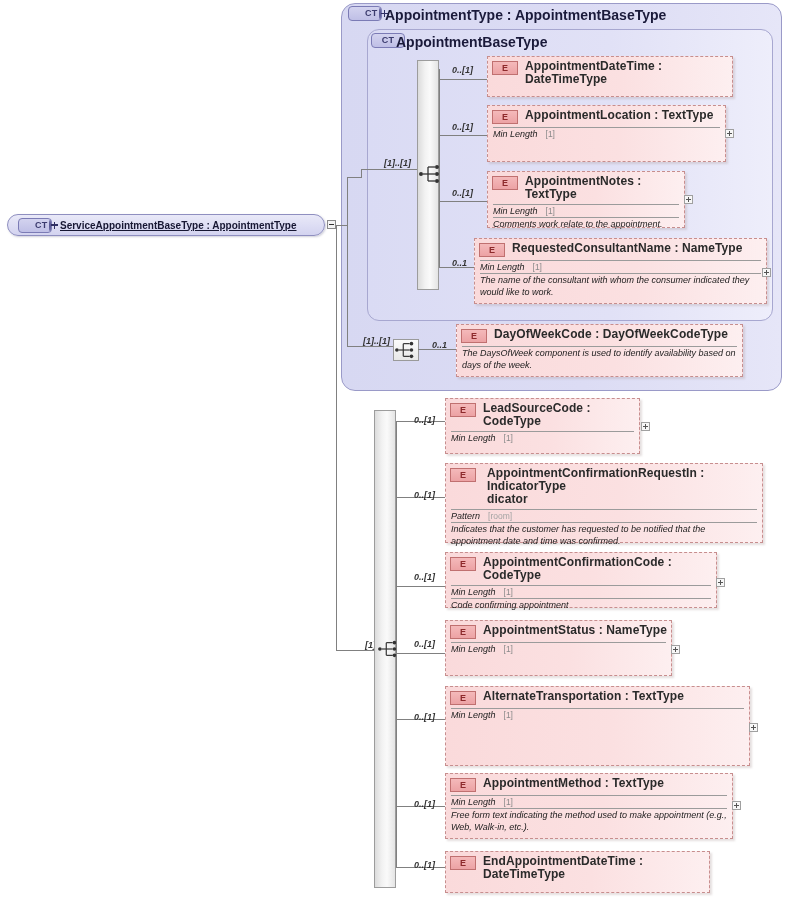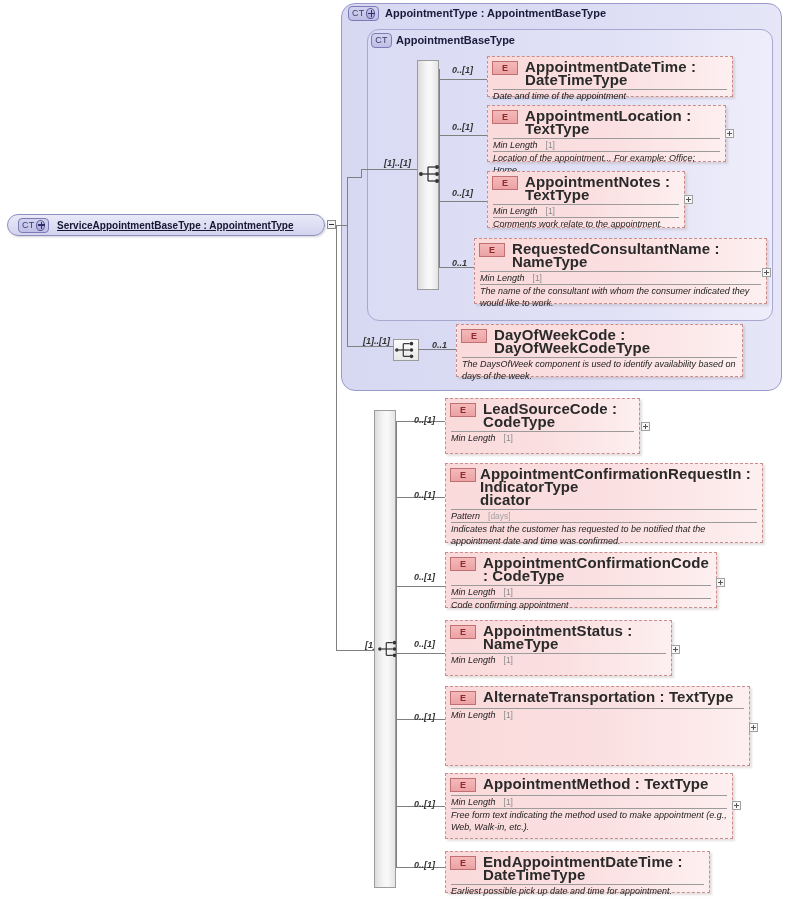--- a/index.html
+++ b/index.html
@@ -31,40 +31,40 @@
     border-radius:12px;
     box-sizing:border-box;
   }
   .ct-badge{
     position:absolute;
     display:flex;align-items:center;
     height:15px;
     border:1px solid #7b7bb5;
     border-radius:4px;
     background:linear-gradient(to bottom,#d3d3ef,#bfbfe6);
-    padding:0 3px;
-    font-size:9px;font-weight:normal;color:#3b3b6e;
+    padding:0 16px;
+    font-size:9px;font-weight:bold;color:#3b3b6e;
     letter-spacing:.2px;
     line-height:13px;
     box-sizing:border-box;
   }
   .ct-badge .plusglyph{
     display:inline-block;width:9px;height:9px;margin-left:2px;
     border:1px solid #5a5a96;border-radius:50%;
     background:linear-gradient(to bottom,#c6c6ea,#a9a9da);
     position:relative;
   }
   .ct-badge .plusglyph:before,.ct-badge .plusglyph:after{
     content:"";position:absolute;background:#2f2f63;
   }
   .ct-badge .plusglyph:before{left:1px;top:3.5px;width:7px;height:1.5px;}
   .ct-badge .plusglyph:after{top:1px;left:3.5px;height:7px;width:1.5px;}
   .ct-title{
     position:absolute;
-    font-size:11px;font-weight:bold;color:#1a1a3a;
+    font-size:14px;font-weight:bold;color:#1a1a3a;
     white-space:nowrap;
   }
 
   
   .root-node{
     position:absolute;
     background:linear-gradient(to bottom,#e9e9f8 0%,#dedef4 50%,#d3d3ef 100%);
     border:1px solid #8f8fc0;
     border-radius:11px;
     box-sizing:border-box;
@@ -131,21 +131,21 @@
     flex:none;
     width:26px;height:14px;margin-top:1px;
     border:1px solid #c07070;
     background:linear-gradient(to bottom,#f4b9ba,#eca2a4);
     color:#8d2a2c;font-size:9px;font-weight:bold;
     display:flex;align-items:center;justify-content:center;
     box-sizing:border-box;
   }
   .e-name{
     margin-left:7px;
-    font-size:15px;font-weight:bold;color:#2a2a2a;
+    font-size:12px;font-weight:bold;color:#2a2a2a;
     line-height:13px;
     letter-spacing:.1px;
   }
   .facet{
     border-top:1px solid #9b9b9b;
     margin:0 5px;
     padding:1px 0 1px 0;
     font-size:9px;font-style:italic;color:#222;
     white-space:nowrap;
   }
@@ -215,34 +215,32 @@
 
   <div class="ln lnv" style="left:439px;top:69px;height:198px;"></div>
 
   <div class="ln lnh" style="left:439px;top:79px;width:48px;"></div>
   <div class="card" style="left:452px;top:65px;">0..[1]</div>
   <div class="elem" style="left:487px;top:56px;width:246px;height:41px;">
     <div class="elem-head">
       <span class="e-badge">E</span>
       <span class="e-name">AppointmentDateTime : DateTimeType</span>
     </div>
-    <div class="anno">Date and time of the appointment</div>
   </div>
 
   <div class="ln lnh" style="left:439px;top:135px;width:48px;"></div>
   <div class="card" style="left:452px;top:122px;">0..[1]</div>
   <div class="elem" style="left:487px;top:105px;width:239px;height:57px;">
     <div class="elem-head">
       <span class="e-badge">E</span>
       <span class="e-name">AppointmentLocation : TextType</span>
     </div>
     <div class="facet">
       <span>Min Length</span><span class="fval">[1]</span>
     </div>
-    <div class="anno">Location of the appointment... For example: Office; Home</div>
   </div>
   <div class="expand-box" style="left:725px;top:129px;"></div>
 
   <div class="ln lnh" style="left:439px;top:201px;width:48px;"></div>
   <div class="card" style="left:452px;top:188px;">0..[1]</div>
   <div class="elem" style="left:487px;top:171px;width:198px;height:57px;">
     <div class="elem-head">
       <span class="e-badge">E</span>
       <span class="e-name">AppointmentNotes : TextType</span>
     </div>
@@ -320,24 +318,24 @@
       <span>Min Length</span><span class="fval">[1]</span>
     </div>
   </div>
   <div class="expand-box" style="left:641px;top:422px;"></div>
 
   <div class="ln lnh" style="left:396px;top:497px;width:49px;"></div>
   <div class="card" style="left:414px;top:490px;">0..[1]</div>
   <div class="elem" style="left:445px;top:463px;width:318px;height:80px;">
     <div class="elem-head">
       <span class="e-badge">E</span>
-      <span class="e-name" style="margin-left:4px;"><span>AppointmentConfirmationRequestIn : IndicatorType</span><br><span>dicator</span></span>
-    </div>
-    <div class="facet">
-      <span>Pattern</span><span class="fval dim">[days]</span>
+      <span class="e-name" style="margin-left:11px;"><span>AppointmentConfirmationRequestIn : IndicatorType</span><br><span>dicator</span></span>
+    </div>
+    <div class="facet">
+      <span>Pattern</span><span class="fval dim">[room]</span>
     </div>
     <div class="anno">Indicates that the customer has requested to be notified that the appointment date and time was confirmed.</div>
   </div>
 
   <div class="ln lnh" style="left:396px;top:586px;width:49px;"></div>
   <div class="card" style="left:414px;top:572px;">0..[1]</div>
   <div class="elem" style="left:445px;top:552px;width:272px;height:56px;">
     <div class="elem-head">
       <span class="e-badge">E</span>
       <span class="e-name">AppointmentConfirmationCode : CodeType</span>
@@ -389,16 +387,15 @@
   </div>
   <div class="expand-box" style="left:732px;top:801px;"></div>
 
   <div class="ln lnh" style="left:396px;top:867px;width:49px;"></div>
   <div class="card" style="left:414px;top:860px;">0..[1]</div>
   <div class="elem" style="left:445px;top:851px;width:265px;height:42px;">
     <div class="elem-head">
       <span class="e-badge">E</span>
       <span class="e-name">EndAppointmentDateTime : DateTimeType</span>
     </div>
-    <div class="anno">Earliest possible pick up date and time for appointment.</div>
   </div>
 
 </div>
 
 </body></html>

